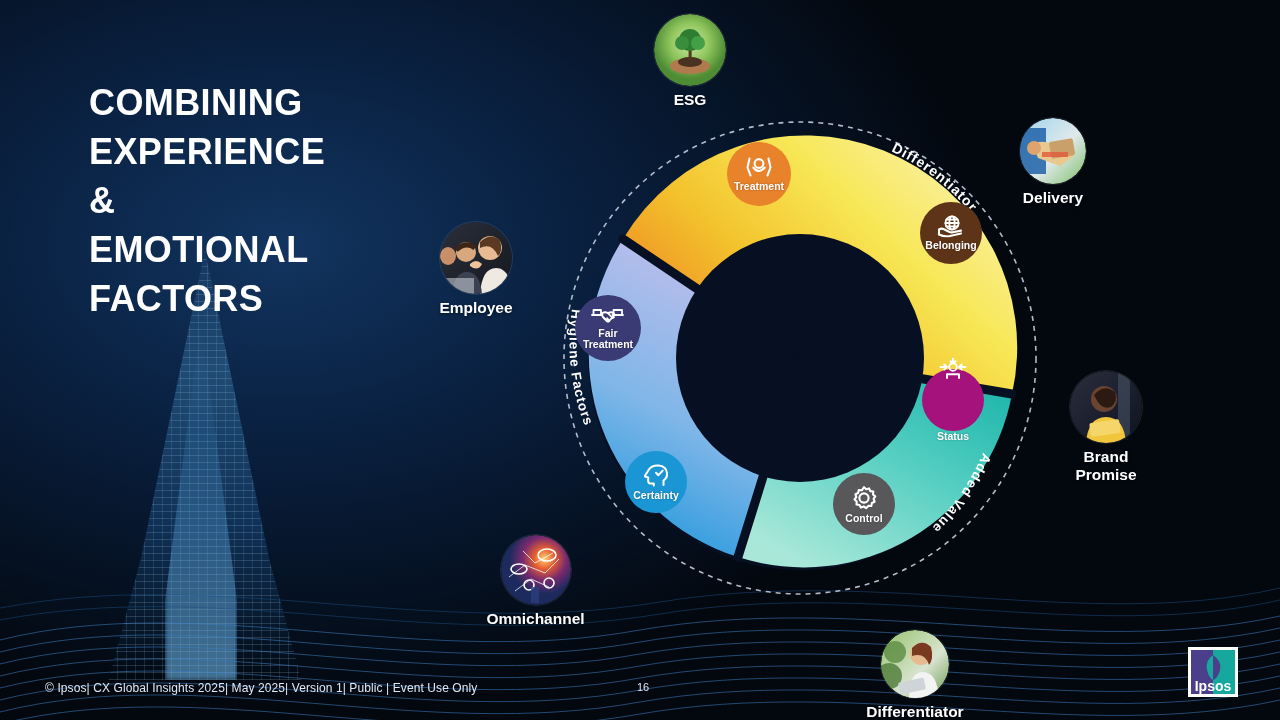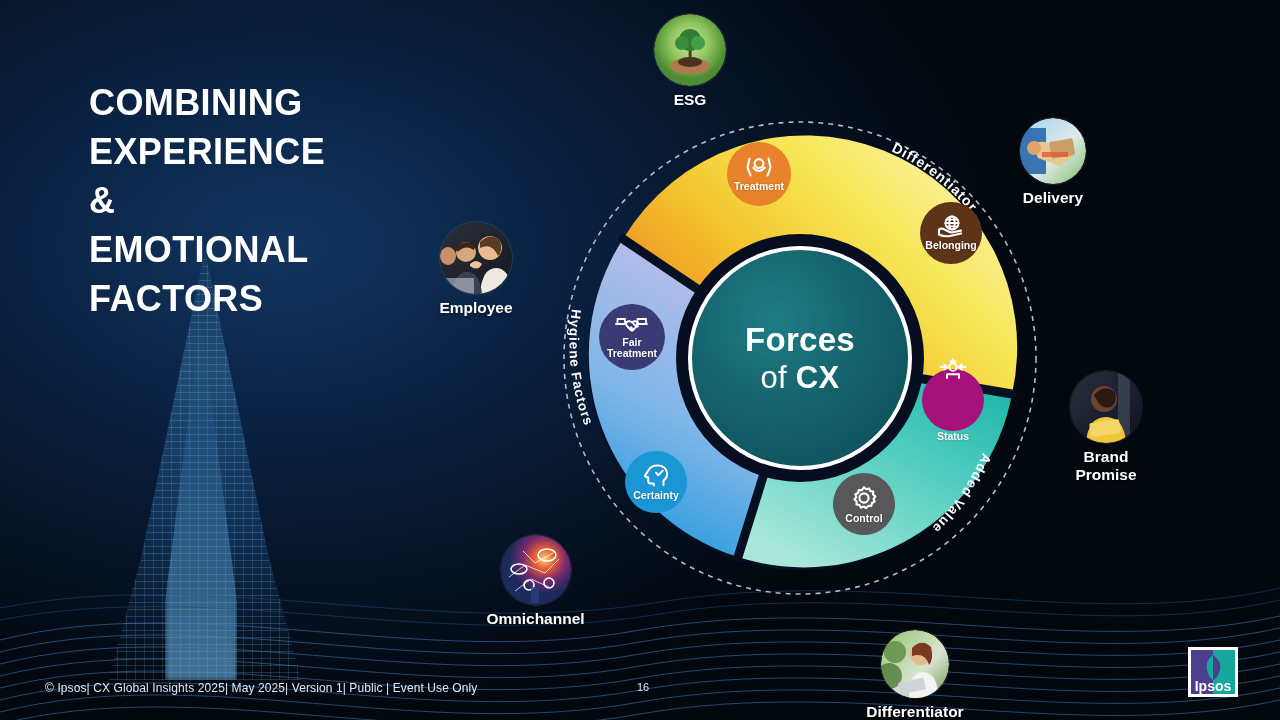--- a/index.html
+++ b/index.html
@@ -193,27 +193,20 @@
         <textPath href="#arcDiff" startOffset="23%">Differentiator</textPath>
       </text>
       <text font-family="Liberation Sans, sans-serif" font-size="13.5" font-weight="bold" fill="#ffffff" letter-spacing="1">
         <textPath href="#arcHyg" startOffset="12%">Hygiene Factors</textPath>
       </text>
       <text font-family="Liberation Sans, sans-serif" font-size="13.5" font-weight="bold" fill="#ffffff" letter-spacing="1">
         <textPath href="#arcAdded" startOffset="16%">Added Value</textPath>
       </text>
     </svg>
 
-    <div class="hub">
-      <div class="hub-l1">Forces</div>
-      <div class="hub-l2">
-        <i>of</i>
-        <b>CX</b>
-      </div>
-    </div>
 
     <div class="badge" style="left:187px; top:44px; width:64px; height:64px; background:#E8822B;">
       <span>
         <svg width="30" height="24" viewBox="0 0 30 24" fill="none" stroke="#fff" stroke-width="2.1" stroke-linecap="round" stroke-linejoin="round">
           <circle cx="15" cy="7.5" r="4.4"></circle>
           <path d="M9.3 11.5 Q15 18.5 20.7 11.5"></path>
           <path d="M5.5 2.5 L3.5 11.5 L6.5 19.5"></path>
           <path d="M24.5 2.5 L26.5 11.5 L23.5 19.5"></path>
         </svg>
       </span>
@@ -260,21 +253,21 @@
     <div class="badge" style="left:85px; top:353px; width:62px; height:62px; background:#1B96D4;">
       <span>
         <svg width="28" height="26" viewBox="0 0 28 26" fill="none" stroke="#fff" stroke-width="2" stroke-linecap="round" stroke-linejoin="round">
           <path d="M21.5 22 V17.5 Q25.5 15 25 10 Q24.2 3.2 16.5 2.6 Q9.5 2.2 6.6 7 L3.2 12.4 Q2.6 13.4 3.8 13.8 L6.2 14.5 V18 Q6.2 20.5 8.8 20.5 H11.8 V22.5"></path>
           <path d="M14 9.8 l2.3 2.4 4.4 -4.6"></path>
         </svg>
       </span>
       <span class="b-label">Certainty</span>
     </div>
 
-    <div class="badge" style="left:35px; top:206px; width:66px; height:66px; background:#3A3B74;margin-left:24px;">
+    <div class="badge" style="left:35px; top:197px; width:66px; height:66px; background:#3A3B74;">
       <span>
         <svg width="34" height="20" viewBox="0 0 34 20" fill="none" stroke="#fff" stroke-width="1.8" stroke-linecap="round" stroke-linejoin="round">
           <path d="M2.5 3 H10 M2.5 3 V8 M10 3 V8 M1 8 H11.5"></path>
           <path d="M22.5 3 H31 M22.5 3 V8 M31 3 V8 M21.5 8 H32"></path>
           <path d="M11 6.5 Q14 4.2 17 6.2 Q20 4.2 23 6.5"></path>
           <path d="M11.5 9.5 L15.5 13.5 Q17 15 18.5 13.8 L16 11.2"></path>
           <path d="M22.5 9.5 L18.8 13.2 Q17.3 14.6 16 13.4"></path>
           <path d="M12.8 11 L15.6 14 Q16.6 15.2 18 14.3"></path>
           <path d="M17 6.2 L20.6 10 Q22 11.4 23 10.2"></path>
         </svg>

